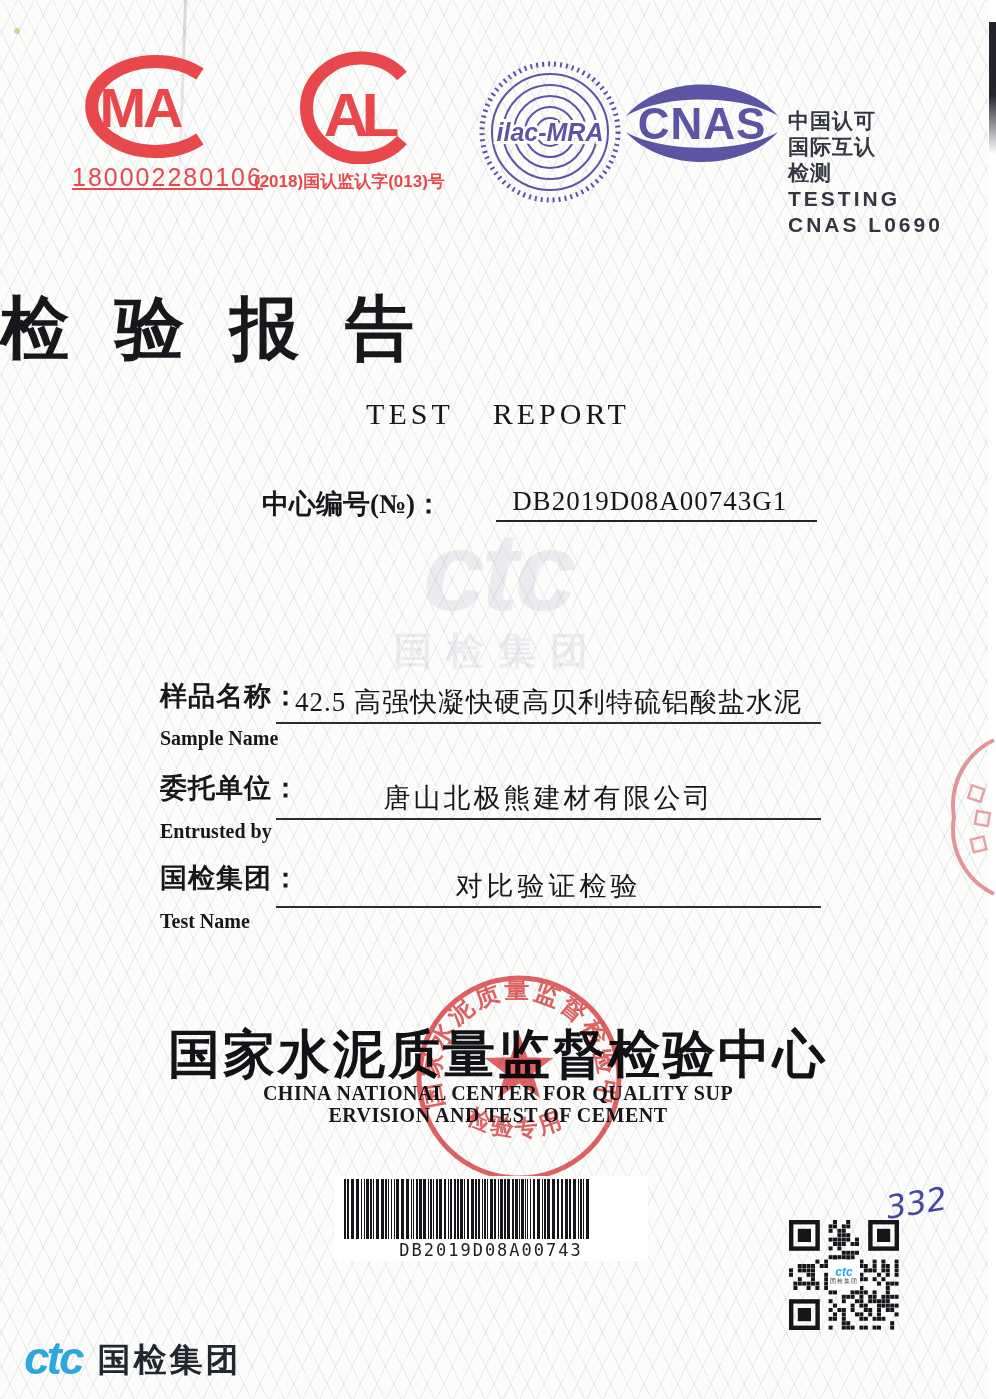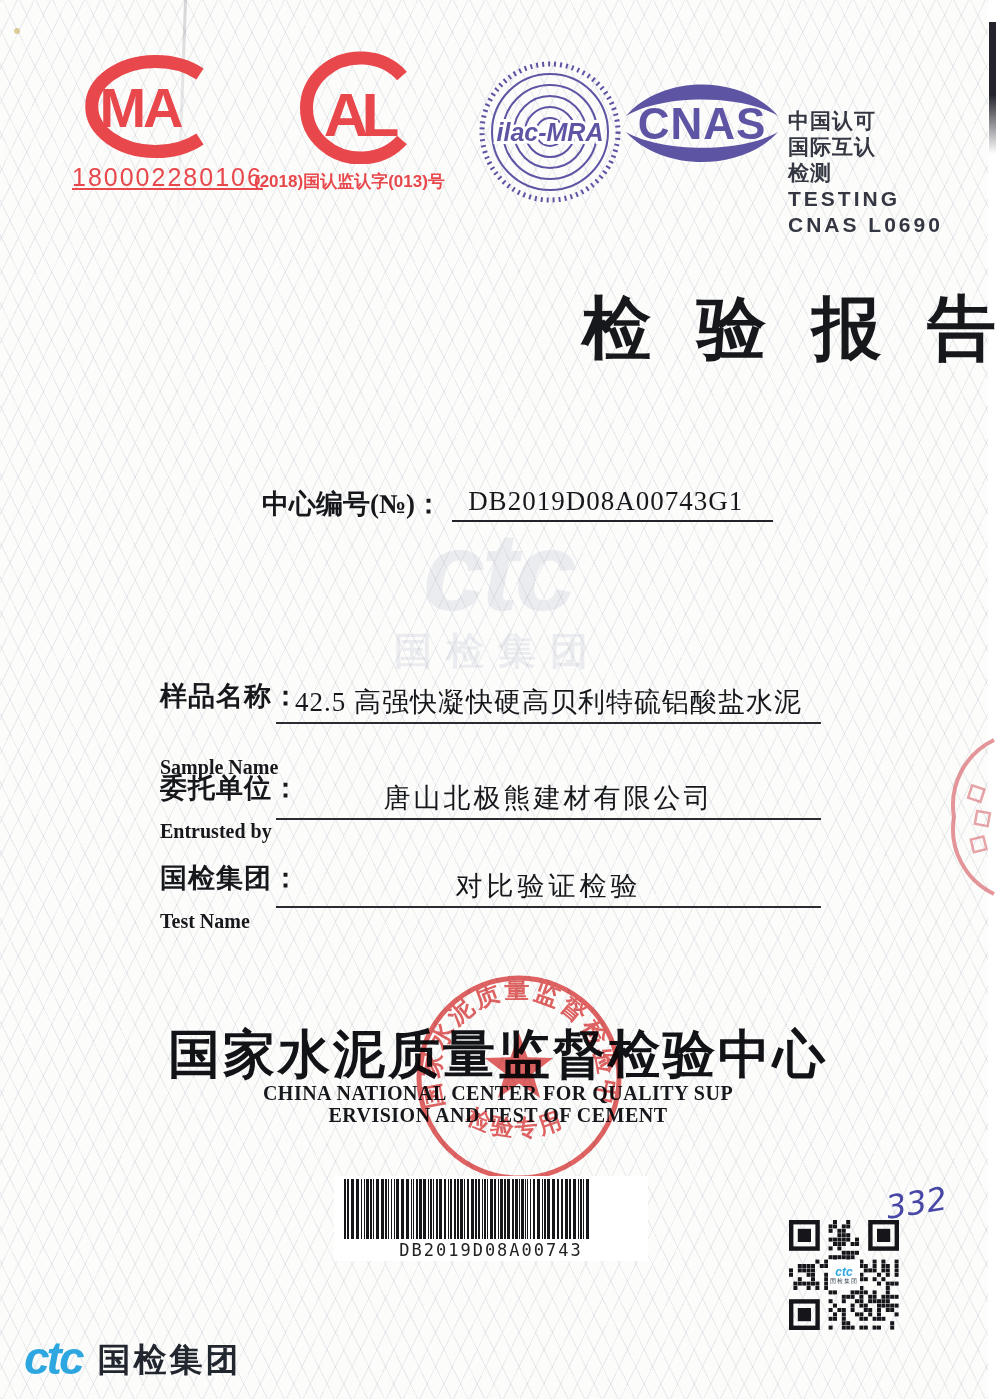--- a/index.html
+++ b/index.html
@@ -12,25 +12,25 @@
     font-family:"Liberation Sans", sans-serif;
     color:#17181c;
   }
   .abs{position:absolute;}
   
   .cma-num{left:72px;top:163px;font-size:25px;letter-spacing:2px;color:#e8474b;font-weight:500;text-decoration:underline;}
   .cal-cap{left:254px;top:170px;font-size:17px;font-weight:bold;color:#e8474b;}
   .accred{left:788px;top:70px;line-height:26px;font-size:21px;font-weight:bold;color:#343742;letter-spacing:1px;margin-top:38px;}
   .accred .en{letter-spacing:3px;}
   
-  .title-zh{top:283px;left:0;width:100%;text-align:right;font-family:"Liberation Serif",serif;font-size:69px;font-weight:bold;}
+  .title-zh{top:283px;left:0;width:100%;text-align:left;font-family:"Liberation Serif",serif;font-size:69px;font-weight:bold;}
   .title-zh span{letter-spacing:46px;margin-right:-46px;}
   .title-en{top:397px;left:0;width:100%;text-align:center;font-family:"Liberation Serif",serif;font-size:30px;font-weight:500;letter-spacing:4px;word-spacing:28px;}
   
-  .report-row{top:486px;left:262px;display:flex;align-items:center;font-family:"Liberation Serif",serif;font-size:27px;}
+  .report-row{top:486px;left:262px;display:flex;align-items:center;font-family:"Liberation Serif",serif;font-size:27px;gap:44px;}
   .report-row .lab{font-weight:600;}
   .report-row .val{margin-left:10px;padding:0 30px 3px 16px;border-bottom:2px solid #23242a;letter-spacing:1px;}
   
   .watermark{top:522px;left:0;width:100%;text-align:center;opacity:.16;color:#98a0b4;pointer-events:none;}
   .watermark .wm-logo{font-size:112px;font-weight:800;font-style:italic;letter-spacing:-4px;line-height:100px;display:block;}
   .watermark .wm-text{font-size:38px;font-weight:bold;letter-spacing:14px;display:block;margin-top:4px;}
   
   .flabel-zh{left:160px;font-size:27px;font-weight:bold;letter-spacing:1px;}
   .flabel-en{left:160px;font-family:"Liberation Serif",serif;font-size:20px;font-weight:bold;}
   .fvalue{left:276px;width:545px;height:42px;border-bottom:2px solid #2b2c31;text-align:center;
@@ -111,28 +111,29 @@
     <div class="en">TESTING</div>
     <div class="en">CNAS L0690</div>
   </div>
 
   <div class="abs watermark">
     <span class="wm-logo">ctc</span>
     <span class="wm-text">国检集团</span>
   </div>
 
   <div class="abs title-zh"><span>检验报告</span></div>
+  <div class="abs title-en">TEST REPORT</div>
 
   <div class="abs report-row">
     <span class="lab">中心编号(№)：</span>
     <span class="val">DB2019D08A00743G1</span>
   </div>
 
   <div class="abs flabel-zh" style="top:678px;">样品名称：</div>
-  <div class="abs flabel-en" style="top:756px;">Sample Name</div>
+  <div class="abs flabel-en" style="top:727px;">Sample Name</div>
   <div class="abs fvalue" style="top:682px;">42.5 高强快凝快硬高贝利特硫铝酸盐水泥</div>
 
   <div class="abs flabel-zh" style="top:770px;">委托单位：</div>
   <div class="abs flabel-en" style="top:820px;">Entrusted by</div>
   <div class="abs fvalue" style="top:778px;letter-spacing:3px;">唐山北极熊建材有限公司</div>
 
   <div class="abs flabel-zh" style="top:860px;">国检集团：</div>
   <div class="abs flabel-en" style="top:910px;">Test Name</div>
   <div class="abs fvalue" style="top:866px;letter-spacing:4px;">对比验证检验</div>
 

